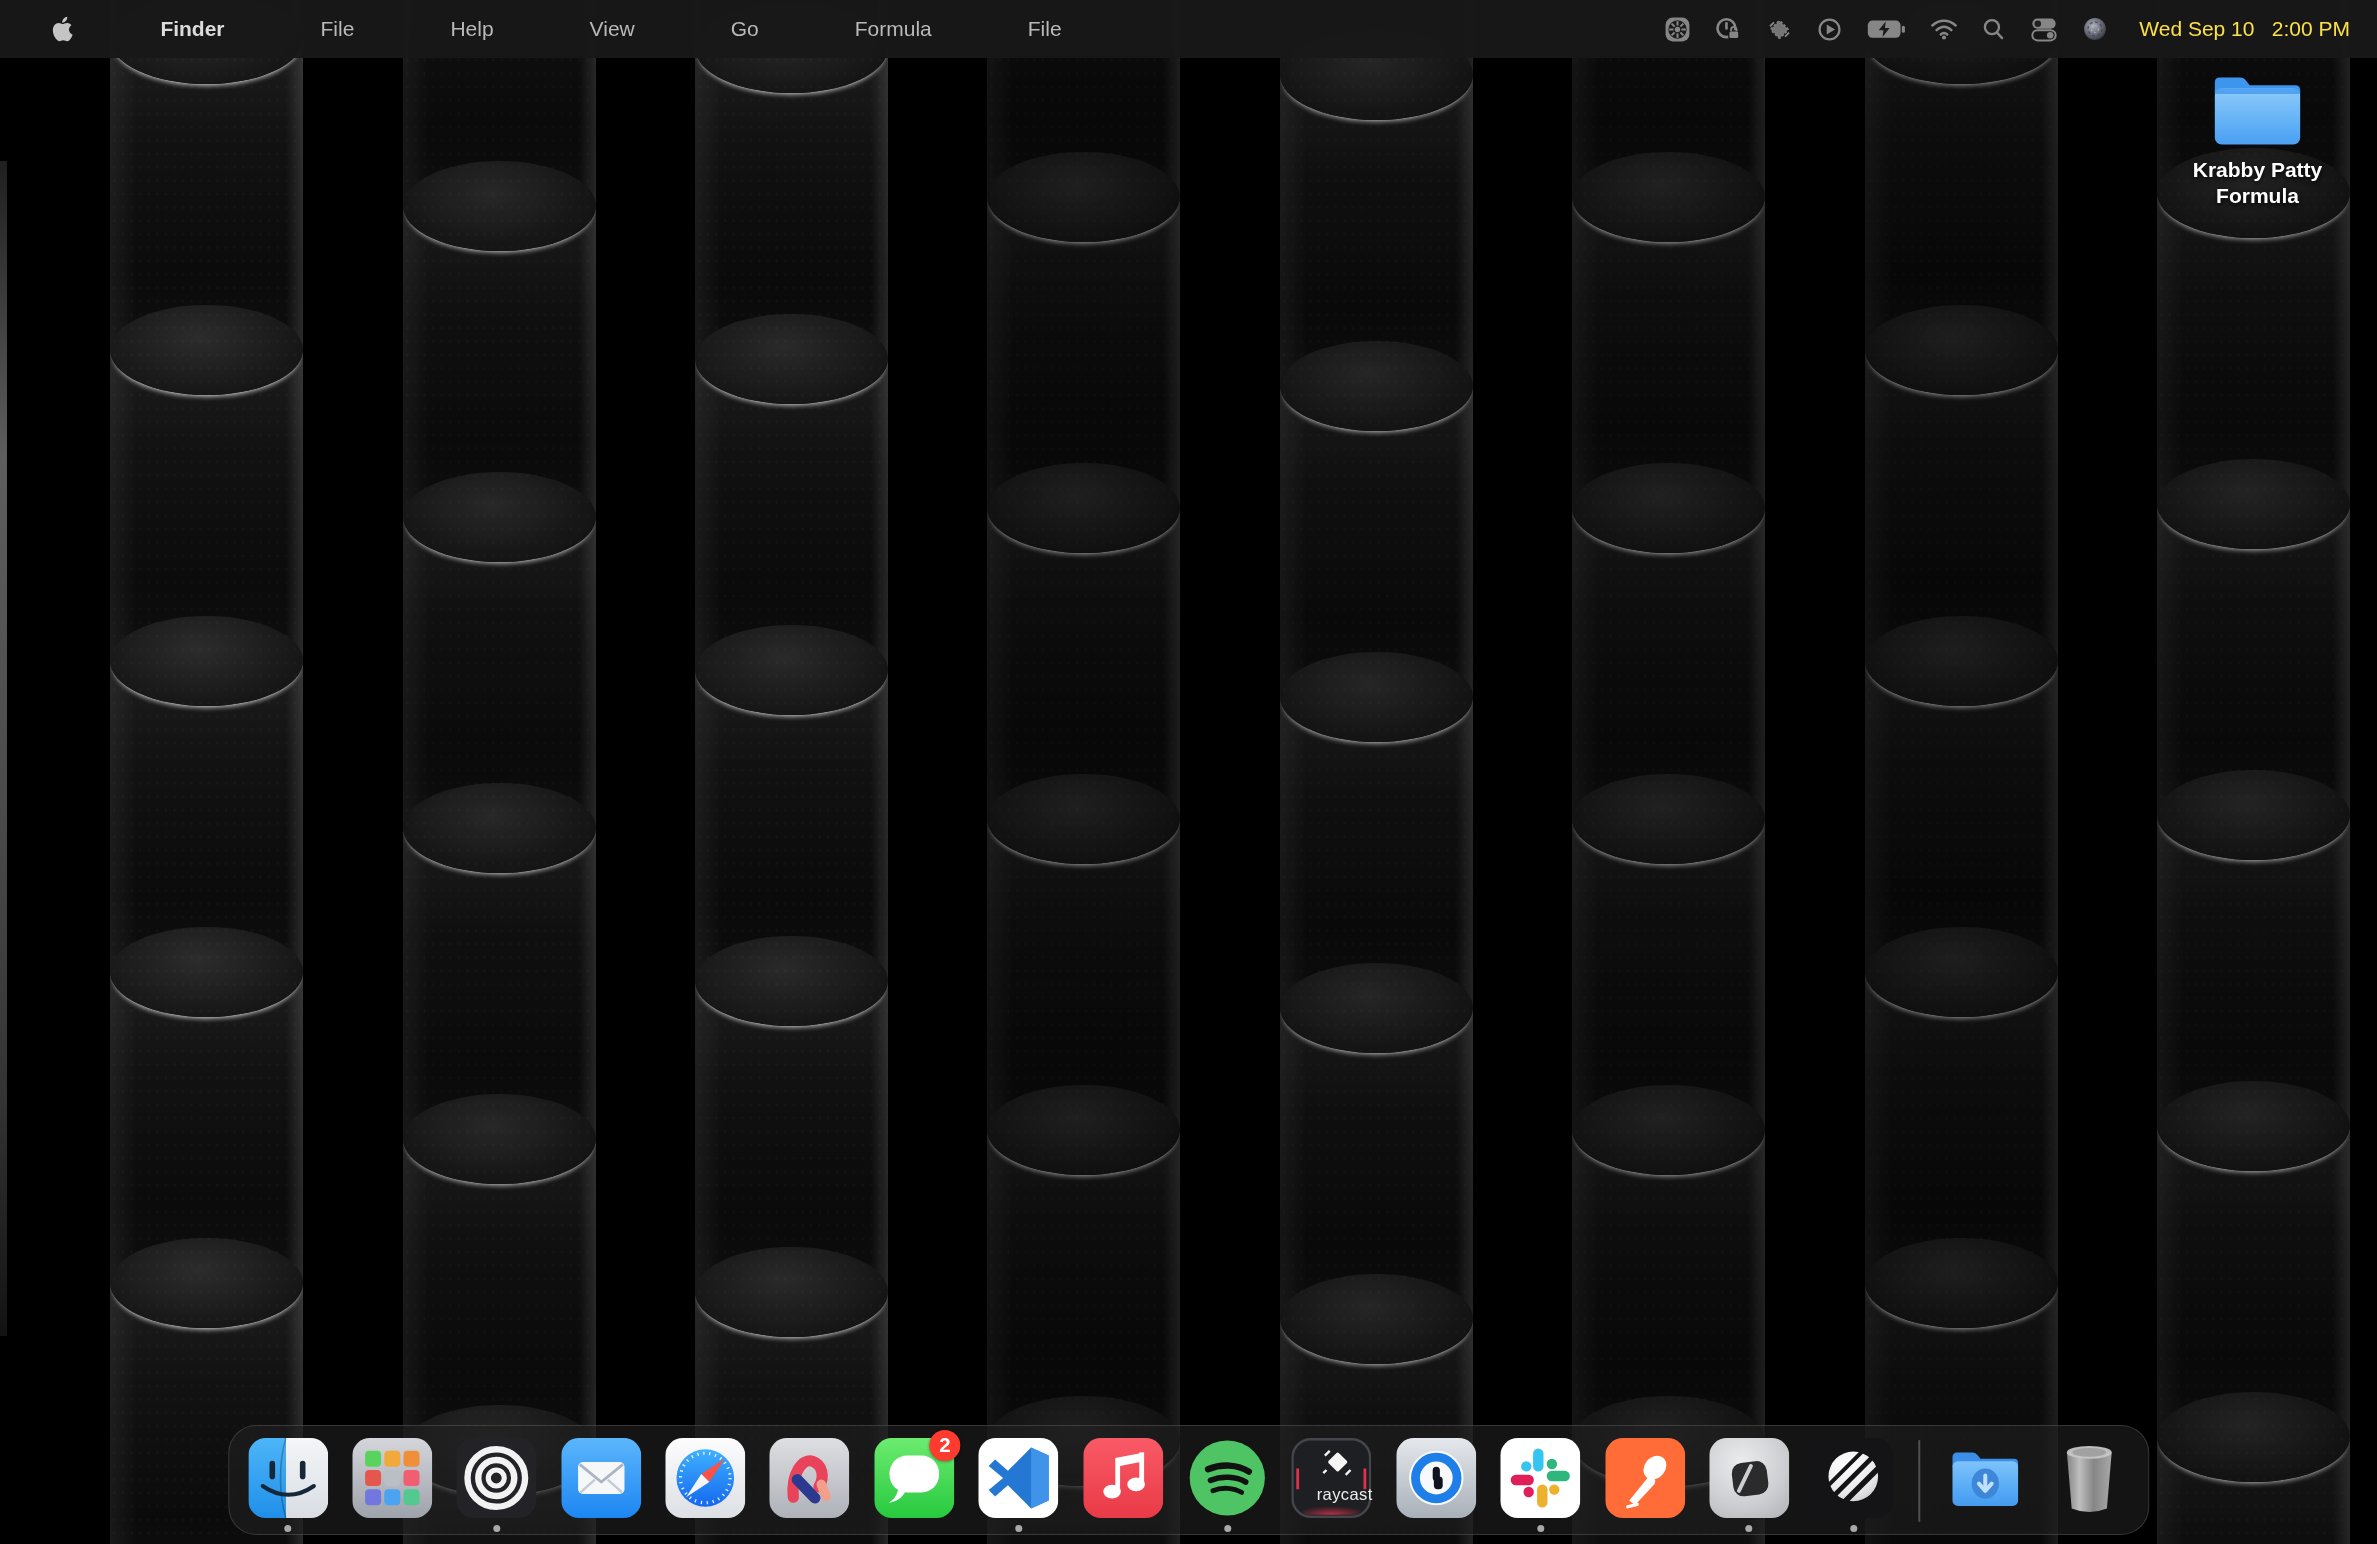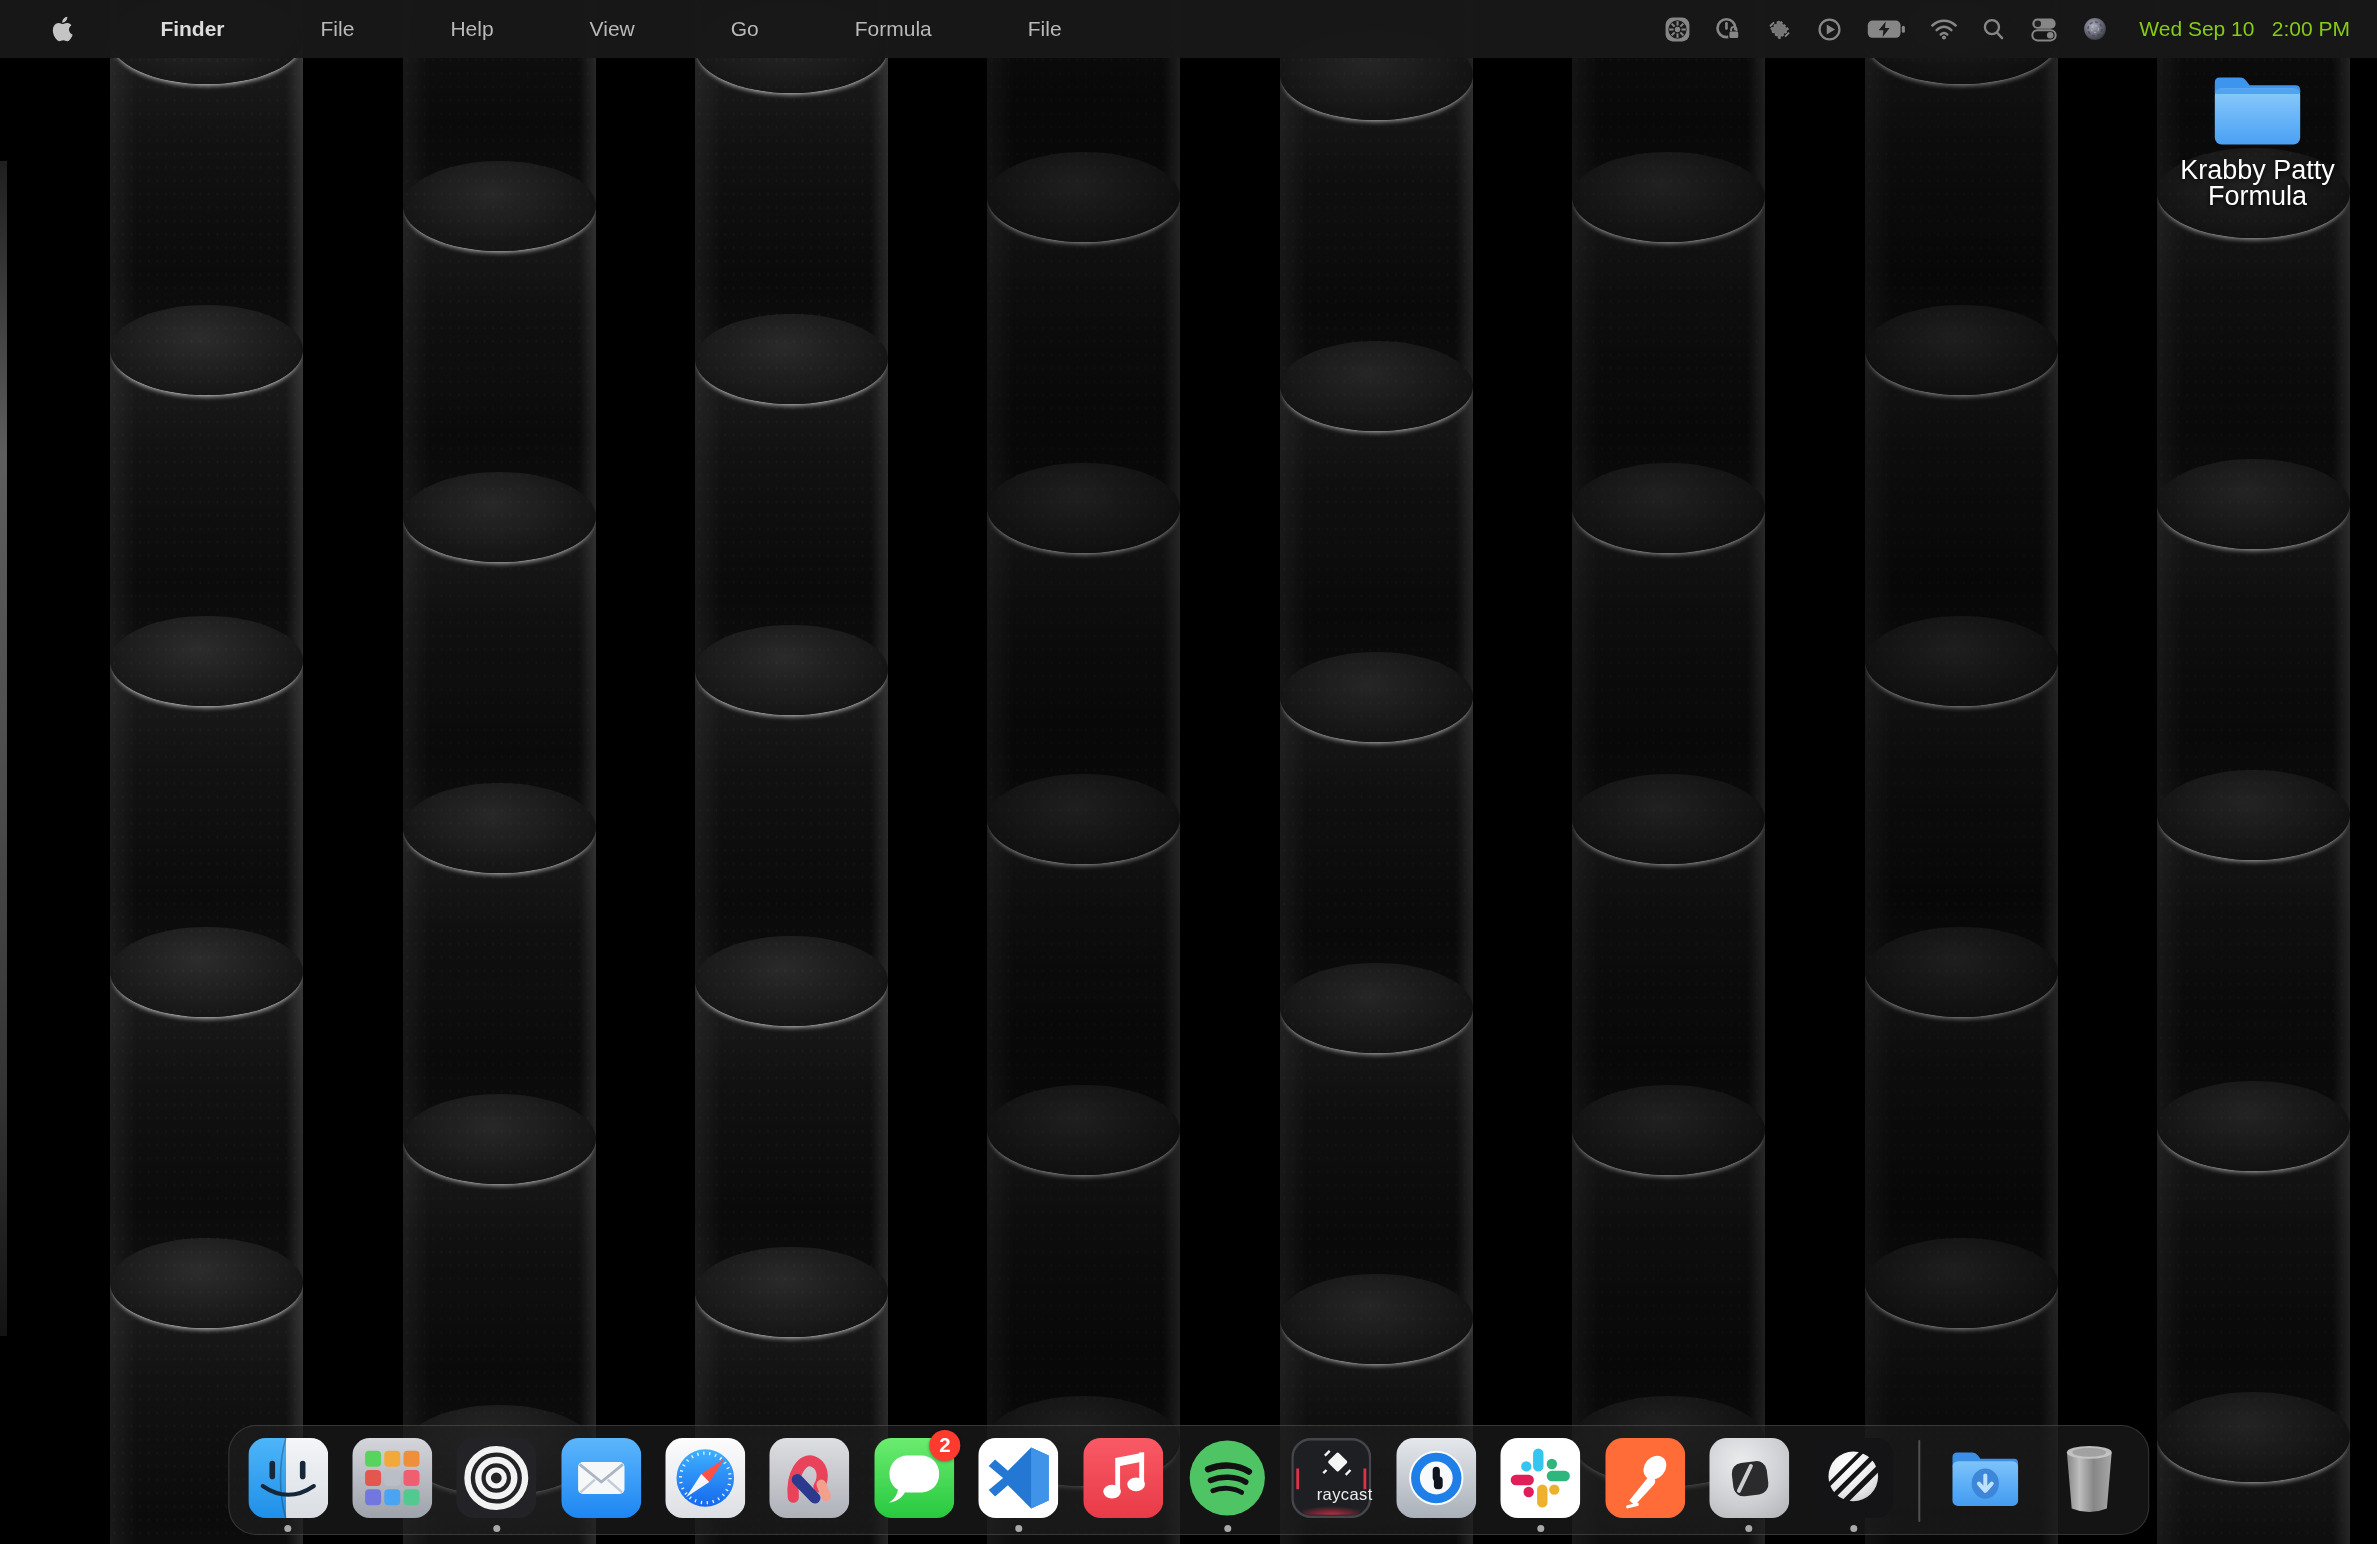--- a/index.html
+++ b/index.html
@@ -27,26 +27,26 @@
 
   
   .menubar { position:absolute; top:0; left:0; right:0; height:58px; z-index:50;
     background:rgba(24,24,24,.96); display:flex; align-items:center;
     color:#b9b9b9; font-size:21px;gap:34px; }
   .apple-wrap { margin-left:31px; padding:0 20.4px; display:flex; align-items:center; }
   .menu-item { padding:0 31px; cursor:default; }
   .menu-item.app-name { font-weight:bold; color:#dcdcdc; }
   .mb-right { margin-left:auto; display:flex; align-items:center; gap:23.6px; padding-right:27px; }
   .mb-icon { display:flex; align-items:center; justify-content:center; opacity:.85; }
-  .mb-clock { display:flex; gap:17.3px; color:#84cc16; margin-left:6.3px; }
+  .mb-clock { display:flex; gap:17.3px; color:#fde047; margin-left:6.3px; }
 
   
   .desktop-icon { position:absolute; top:72px; right:19px; width:201px; z-index:10;
     display:flex; flex-direction:column; align-items:center; }
-  .desktop-icon .label { margin-top:6.3px; color:#fff; font-weight:normal; font-size:27px;
+  .desktop-icon .label { margin-top:6.3px; color:#fff; font-weight:bold; font-size:21px;
     line-height:26px; text-align:center; text-shadow:0 1.6px 5.5px rgba(0,0,0,.95); }
 
   
   .dock { position:absolute; bottom:9.4px; left:50%; transform:translateX(-50%);
     height:110px; z-index:60; display:flex; align-items:flex-start; gap:24.4px;
     padding:12.6px 19px 0 19px; background:rgba(32,32,34,.62);
     border:0.8px solid rgba(140,140,140,.28); border-radius:28px; }
   .dock-item { position:relative; width:80px; display:flex; flex-direction:column;
     align-items:center; }
   .dock-item .icon { width:80px; height:80px; display:block; }

